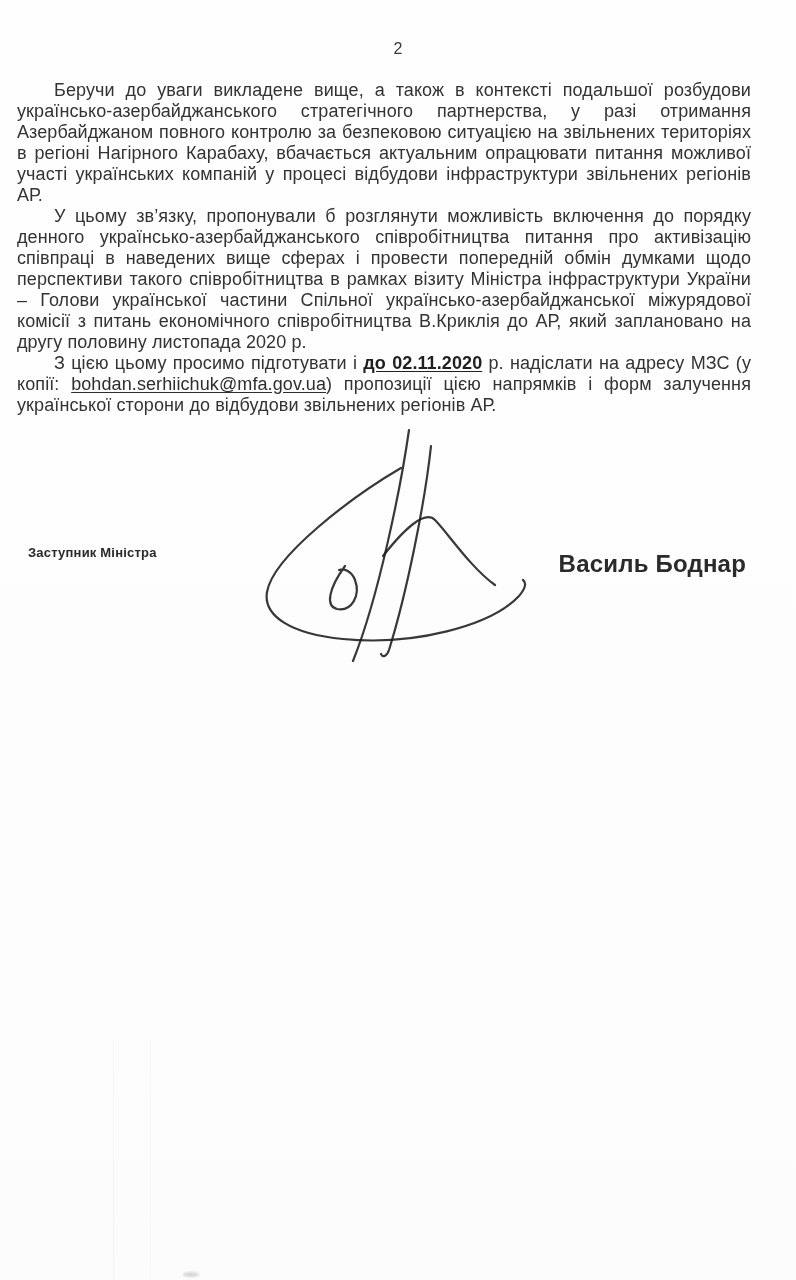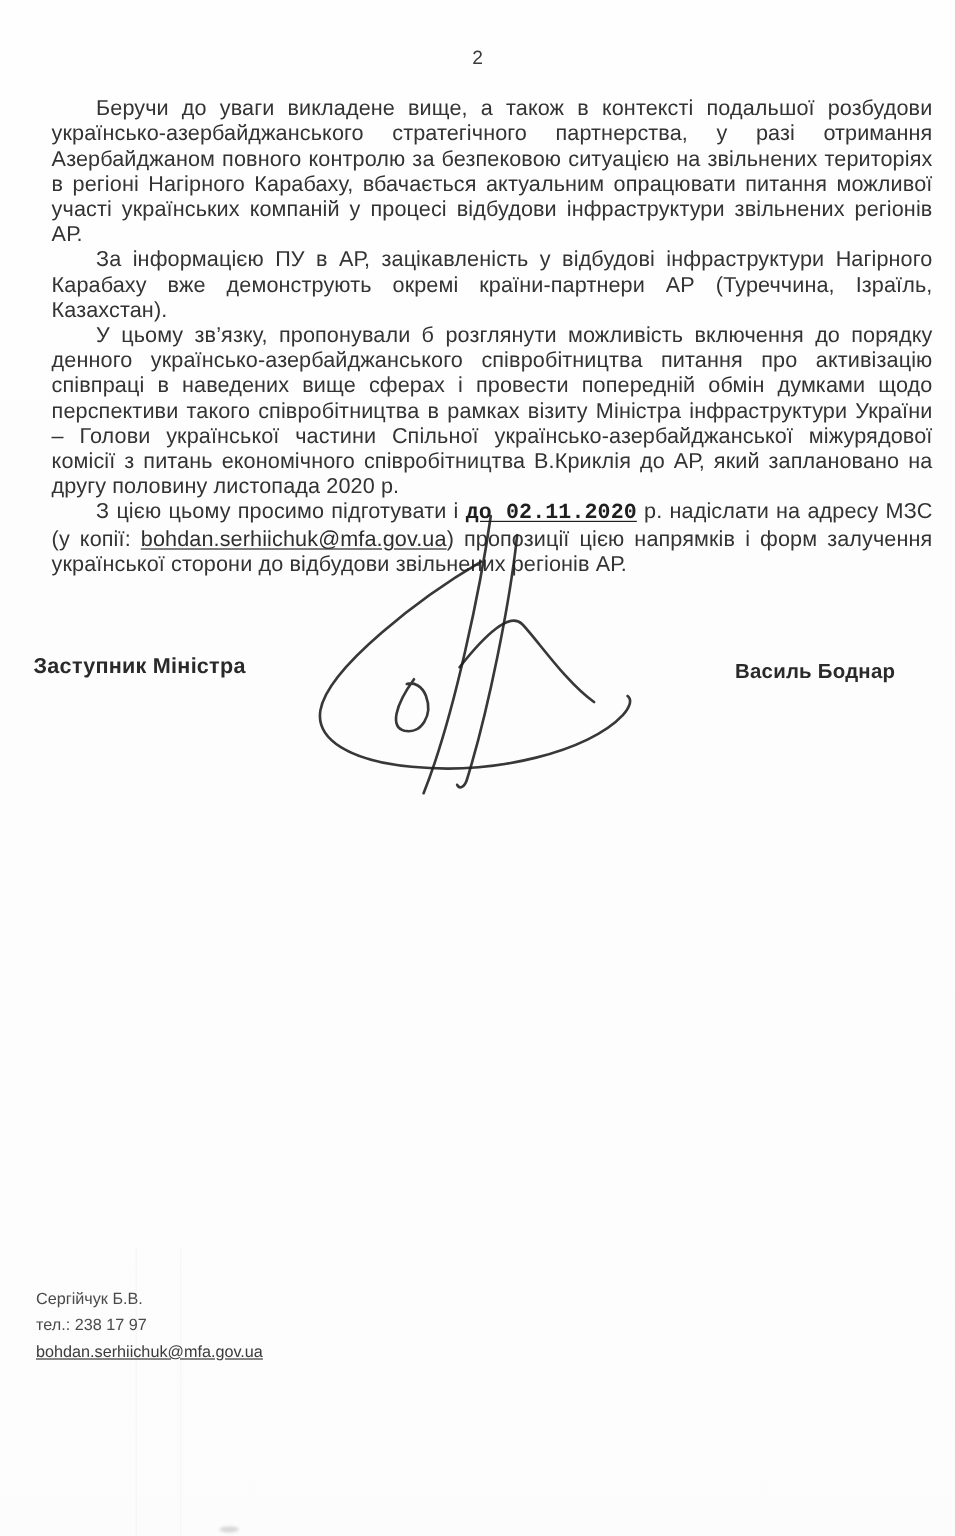--- a/index.html
+++ b/index.html
@@ -13,43 +13,42 @@
   .page{
     position:absolute;left:0;top:0;width:796px;height:1280px;
     background:linear-gradient(180deg,#fefefe 0%,#fdfdfd 60%,#fcfcfc 100%);
     color:#333;
   }
   .page-number{
     position:absolute;top:40px;left:0;width:796px;
     text-align:center;font-size:16px;color:#3a3a3a;
   }
   .body-text{
-    position:absolute;left:43px;top:80px;width:734px;
+    position:absolute;left:17px;top:80px;width:734px;
     font-size:18px;line-height:21px;color:#333;
     text-align:justify;
   }
   .body-text p{
     margin:0;padding:0;text-indent:37px;
     letter-spacing:0.1px;
   }
   .bold-underline{
     font-weight:bold;text-decoration:underline;color:#1f1f1f;
     text-underline-offset:2px;
-    font-family:Liberation Mono, monospace;
   }
   .underline{
     text-decoration:underline;text-underline-offset:2px;color:#2e2e2e;
   }
   .signer-title{
     position:absolute;left:28px;top:545px;
-    font-size:18px;font-weight:bold;color:#2a2a2a;letter-spacing:0.2px;
+    font-size:13px;font-weight:bold;color:#2a2a2a;letter-spacing:0.2px;
   }
   .signer-name{
     position:absolute;right:50px;top:550px;
-    font-size:17px;font-weight:bold;color:#2a2a2a;letter-spacing:0.2px;text-align:center;
+    font-size:24px;font-weight:bold;color:#2a2a2a;letter-spacing:0.2px;text-align:center;
   }
   .signature{
     position:absolute;left:233px;top:428px;width:305px;height:235px;
     pointer-events:none;
   }
   .signature path{
     fill:none;stroke:#1c1c1c;stroke-width:2.2;
     stroke-linecap:round;stroke-linejoin:round;opacity:0.88;
   }
   .footer{
@@ -71,40 +70,34 @@
 </style>
 </head>
 <body>
 
 <div class="page">
 
   <div class="page-number">2</div>
 
   <div class="body-text">
     <p><span>Беручи до уваги викладене вище, а також в контексті подальшої розбудови українсько-азербайджанського стратегічного партнерства, у разі отримання Азербайджаном повного контролю за безпековою ситуацією на звільнених територіях в регіоні Нагірного Карабаху, вбачається актуальним опрацювати питання можливої участі українських компаній у процесі відбудови інфраструктури звільнених регіонів АР.</span></p>
-    <p><span>За інформацією ПУ в АР, зацікавленість у відбудові інфраструктури Нагірного Карабаху вже демонструють окремі країни-партнери АР (Туреччина, Ізраїль, Казахстан).</span></p>
     <p><span>У цьому зв’язку, пропонували б розглянути можливість включення до порядку денного українсько-азербайджанського співробітництва питання про активізацію співпраці в наведених вище сферах і провести попередній обмін думками щодо перспективи такого співробітництва в рамках візиту Міністра інфраструктури України – Голови української частини Спільної українсько-азербайджанської міжурядової комісії з питань економічного співробітництва В.Криклія до АР, який заплановано на другу половину листопада 2020 р.</span></p>
     <p><span>З цією цьому просимо підготувати і </span><span class="bold-underline">до 02.11.2020</span><span> р. надіслати на адресу МЗС (у копії: </span><span class="underline">bohdan.serhiichuk@mfa.gov.ua</span><span>) пропозиції цією напрямків і форм залучення української сторони до відбудови звільнених регіонів АР.</span></p>
   </div>
 
   <div class="signer-title">Заступник Міністра</div>
 
   <svg class="signature" viewBox="0 0 305 235" xmlns="http://www.w3.org/2000/svg" aria-hidden="true">
     <path d="M176,2 C168,58 146,168 120,233"></path>
     <path d="M198,18 C192,74 174,164 156,222 C154,228 150,230 148,226"></path>
     <path d="M168,40 C120,68 40,128 34,164 C30,188 58,206 110,211 C180,218 258,198 286,168 C292,161 294,155 290,152"></path>
     <path d="M112,138 C96,160 92,178 104,181 C118,184 128,168 122,152 C119,144 112,140 106,142"></path>
     <path d="M150,128 C172,100 192,82 202,92 C214,104 238,140 262,157"></path>
   </svg>
 
   <div class="signer-name">Василь Боднар</div>
 
-  <div class="footer">
-    <div>Сергійчук Б.В.</div>
-    <div>тел.: 238 17 97</div>
-    <div class="footer-email">bohdan.serhiichuk@mfa.gov.ua</div>
-  </div>
 
   <div class="crease crease-1"></div>
   <div class="crease crease-2"></div>
   <div class="smudge"></div>
 
 </div>
 
 </body></html>

